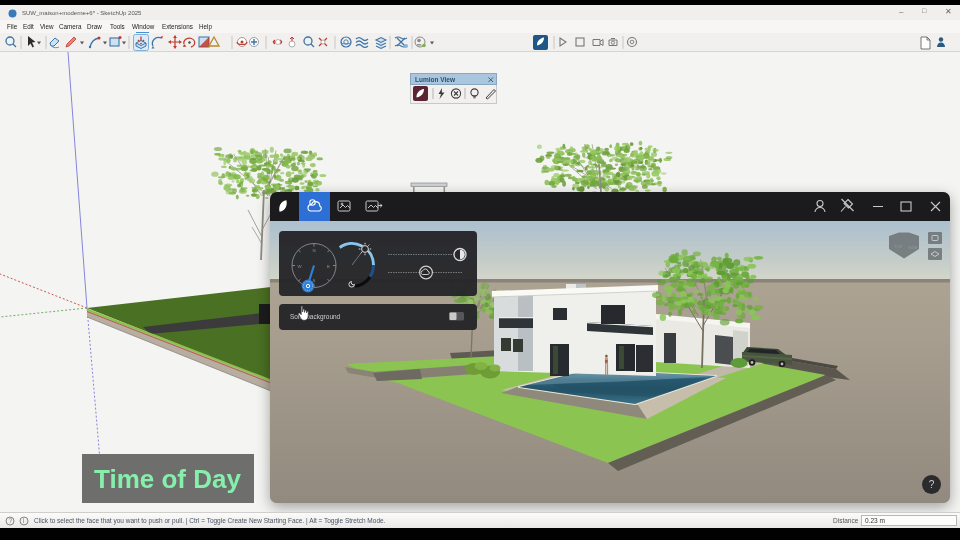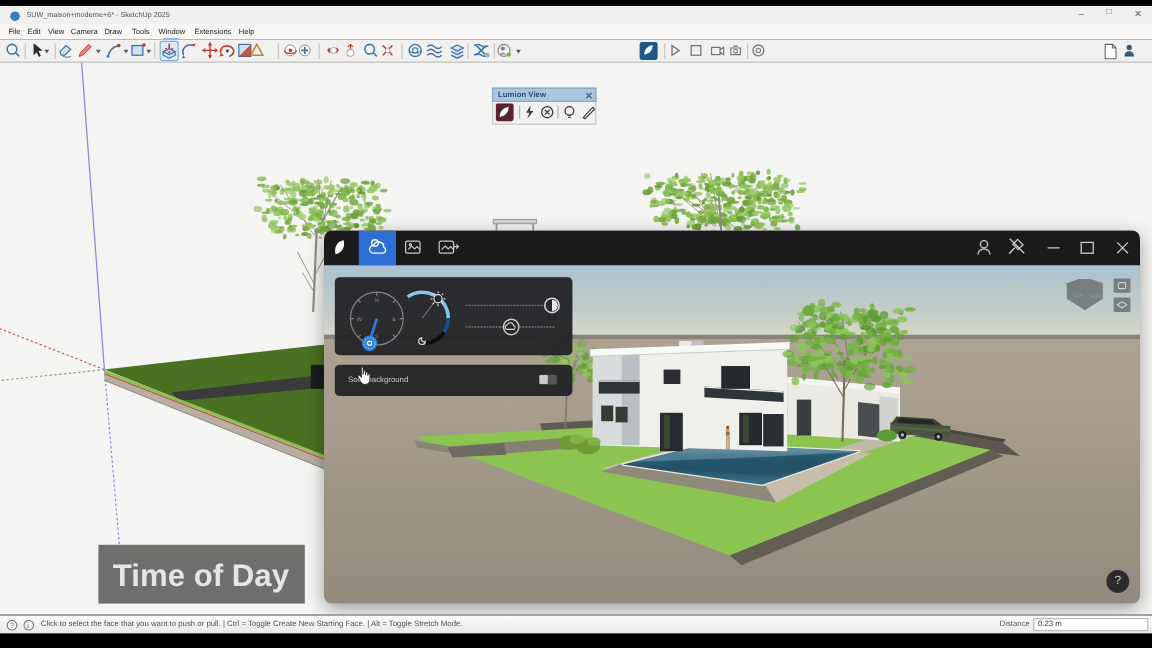--- a/index.html
+++ b/index.html
@@ -25,21 +25,21 @@
      box-shadow:0 4px 14px rgba(0,0,0,0.35);overflow:hidden;background:#aaa296;}
   #lhead{position:absolute;left:0;top:0;width:680px;height:29px;background:#1b1b1d;}
   #lscene{position:absolute;left:0;top:29px;width:680px;height:282px;}
   .panel{position:absolute;background:rgba(38,38,41,0.97);border-radius:4px;}
   #panel1{left:9px;top:39px;width:198px;height:65px;}
   #panel2{left:9px;top:112px;width:198px;height:26px;}
   #panel2 .lbl{position:absolute;left:11px;top:8.5px;font-size:6.5px;color:#cfcfd2;}
   #helpbtn{position:absolute;left:652px;top:283px;width:19px;height:19px;border-radius:50%;
      background:#2b2b2d;color:#cfcfcf;font-size:10px;text-align:center;line-height:19px;}
   #timeofday{left:82px;top:454px;width:172px;height:49px;background:#6e6e6c;}
-  #timeofday span{position:absolute;left:12px;top:10px;font-size:26px;font-weight:bold;color:#e5e5e5;letter-spacing:0px;}
+  #timeofday span{position:absolute;left:12px;top:10px;font-size:26px;font-weight:bold;color:#86efac;letter-spacing:0px;}
   .sbtext{position:absolute;left:34px;top:4px;font-size:6.5px;color:#4a5160;}
   .dist{position:absolute;left:833px;top:4px;font-size:6.5px;color:#555;}
   .distbox{position:absolute;left:861px;top:2px;width:96px;height:11px;background:#fdfdfc;border:1px solid #b9b8b7;font-size:6.5px;color:#333;padding:1px 0 0 3px;box-sizing:border-box;}
 </style>
 </head>
 <body>
 <div id="stage">
 
   <div id="titlebar" class="abs">
     <svg class="abs" style="left:8px;top:4px" width="9" height="9">

